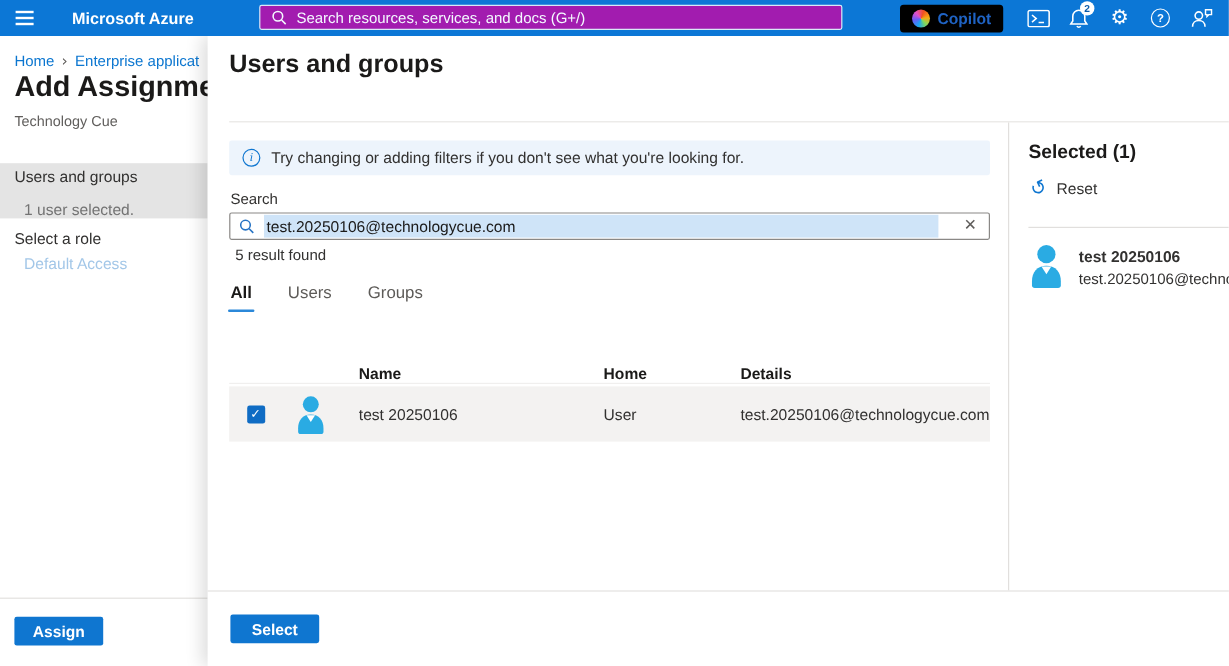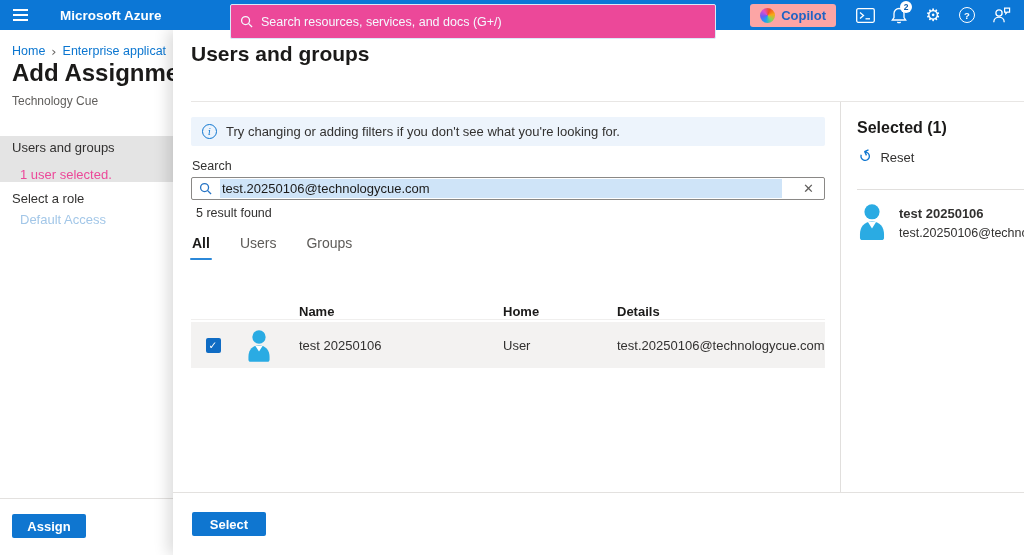--- a/index.html
+++ b/index.html
@@ -8,26 +8,26 @@
     font-family:"Liberation Sans",sans-serif;background:#fff;color:#323130;
   }
   .glyph{font-family:"DejaVu Sans",sans-serif;line-height:1}
 
   
   .topbar{position:absolute;left:0;top:0;width:100%;height:30px;background:#0c77d6;
     display:flex;align-items:center;color:#fff;z-index:40}
   .hamburger{width:40px;display:flex;flex-direction:column;gap:3px;align-items:center;cursor:pointer}
   .hamburger i{display:block;width:15px;height:2px;background:#fff}
   .brand{font-size:13.5px;font-weight:700;margin-left:20px;white-space:nowrap;cursor:pointer}
-  .gsearch{position:absolute;left:230px;top:4px;width:486px;height:35px;box-sizing:border-box;
-    background:#ec4899;border:1px solid #d9e9f8;border-radius:2px;
+  .gsearch{position:absolute;left:216px;top:4px;width:486px;height:21px;box-sizing:border-box;
+    background:#a21caf;border:1px solid #d9e9f8;border-radius:2px;
     display:flex;align-items:center;gap:8px;padding:0 9px;cursor:text}
   .gsearch .ph{font-size:12.5px;color:#f4faff;white-space:nowrap}
   .top-right{position:absolute;right:6px;top:0;height:30px;display:flex;align-items:center}
-  .copilot{height:23px;background:#fca5a5;border-radius:3px;display:flex;align-items:center;gap:6px;
+  .copilot{height:23px;background:#000000;border-radius:3px;display:flex;align-items:center;gap:6px;
     padding:0 10px;margin-right:12px;cursor:pointer;border:none}
   .copilot-logo{width:15px;height:15px;border-radius:50%;
     background:conic-gradient(from 200deg,#19a3f2,#6a5cf5,#e34fc8,#f25022,#f8a813,#7fd95c,#19a3f2)}
   .copilot .lbl{font-size:13px;font-weight:700;color:#1f63c4}
   .tbtn{width:34px;height:30px;display:flex;align-items:center;justify-content:center;position:relative;cursor:pointer}
   .badge{position:absolute;top:1px;right:4px;min-width:12px;height:12px;border-radius:50%;background:#fff;
     color:#0b5cab;font-size:8.5px;font-weight:700;display:flex;align-items:center;justify-content:center}
   .gear{font-size:17px;color:#fff}
   .helpc{width:14px;height:14px;border:1.5px solid #fff;border-radius:50%;display:flex;align-items:center;
     justify-content:center;font-size:9.5px;font-weight:700;color:#fff}
@@ -161,21 +161,21 @@
   <div class="breadcrumb">
     <span class="bc-link">Home</span>
     <span class="bc-sep glyph">›</span>
     <span class="bc-link">Enterprise applicat</span>
   </div>
   <div class="page-title">Add Assignment</div>
   <div class="page-subtitle">Technology Cue</div>
 
   <div class="nav-sel-bg"></div>
   <div class="nav-l1" style="top:110px">Users and groups</div>
-  <div class="nav-l2" style="top:137px;color:#ec4899">1 user selected.</div>
+  <div class="nav-l2" style="top:137px;color:#737373">1 user selected.</div>
   <div class="nav-l1" style="top:161px">Select a role</div>
   <div class="nav-l2" style="top:182px;color:#a3c7e8">Default Access</div>
 
   <div class="base-footer-line"></div>
   <button class="btn assign-btn">Assign</button>
 </div>
 
 <div class="overlay">
   <div class="ov-header">
     <div class="ov-title">Users and groups</div>

